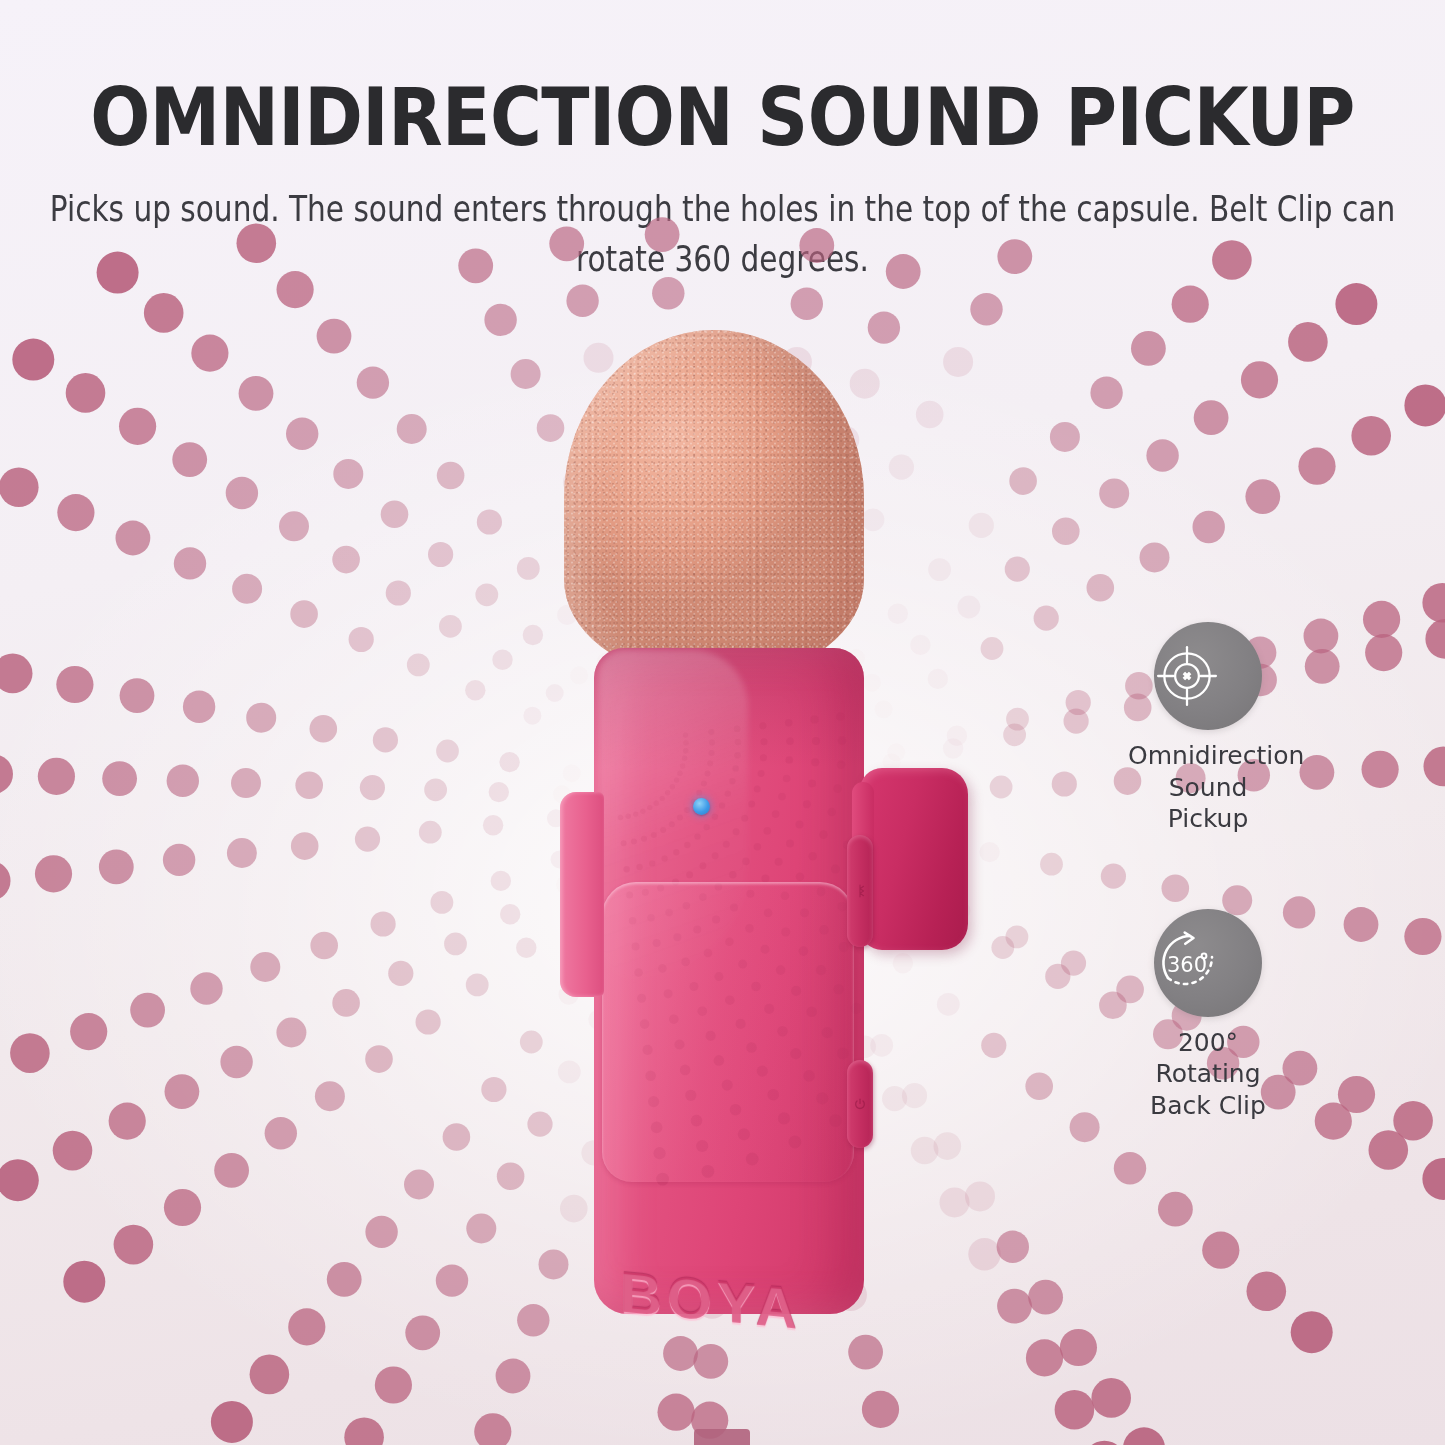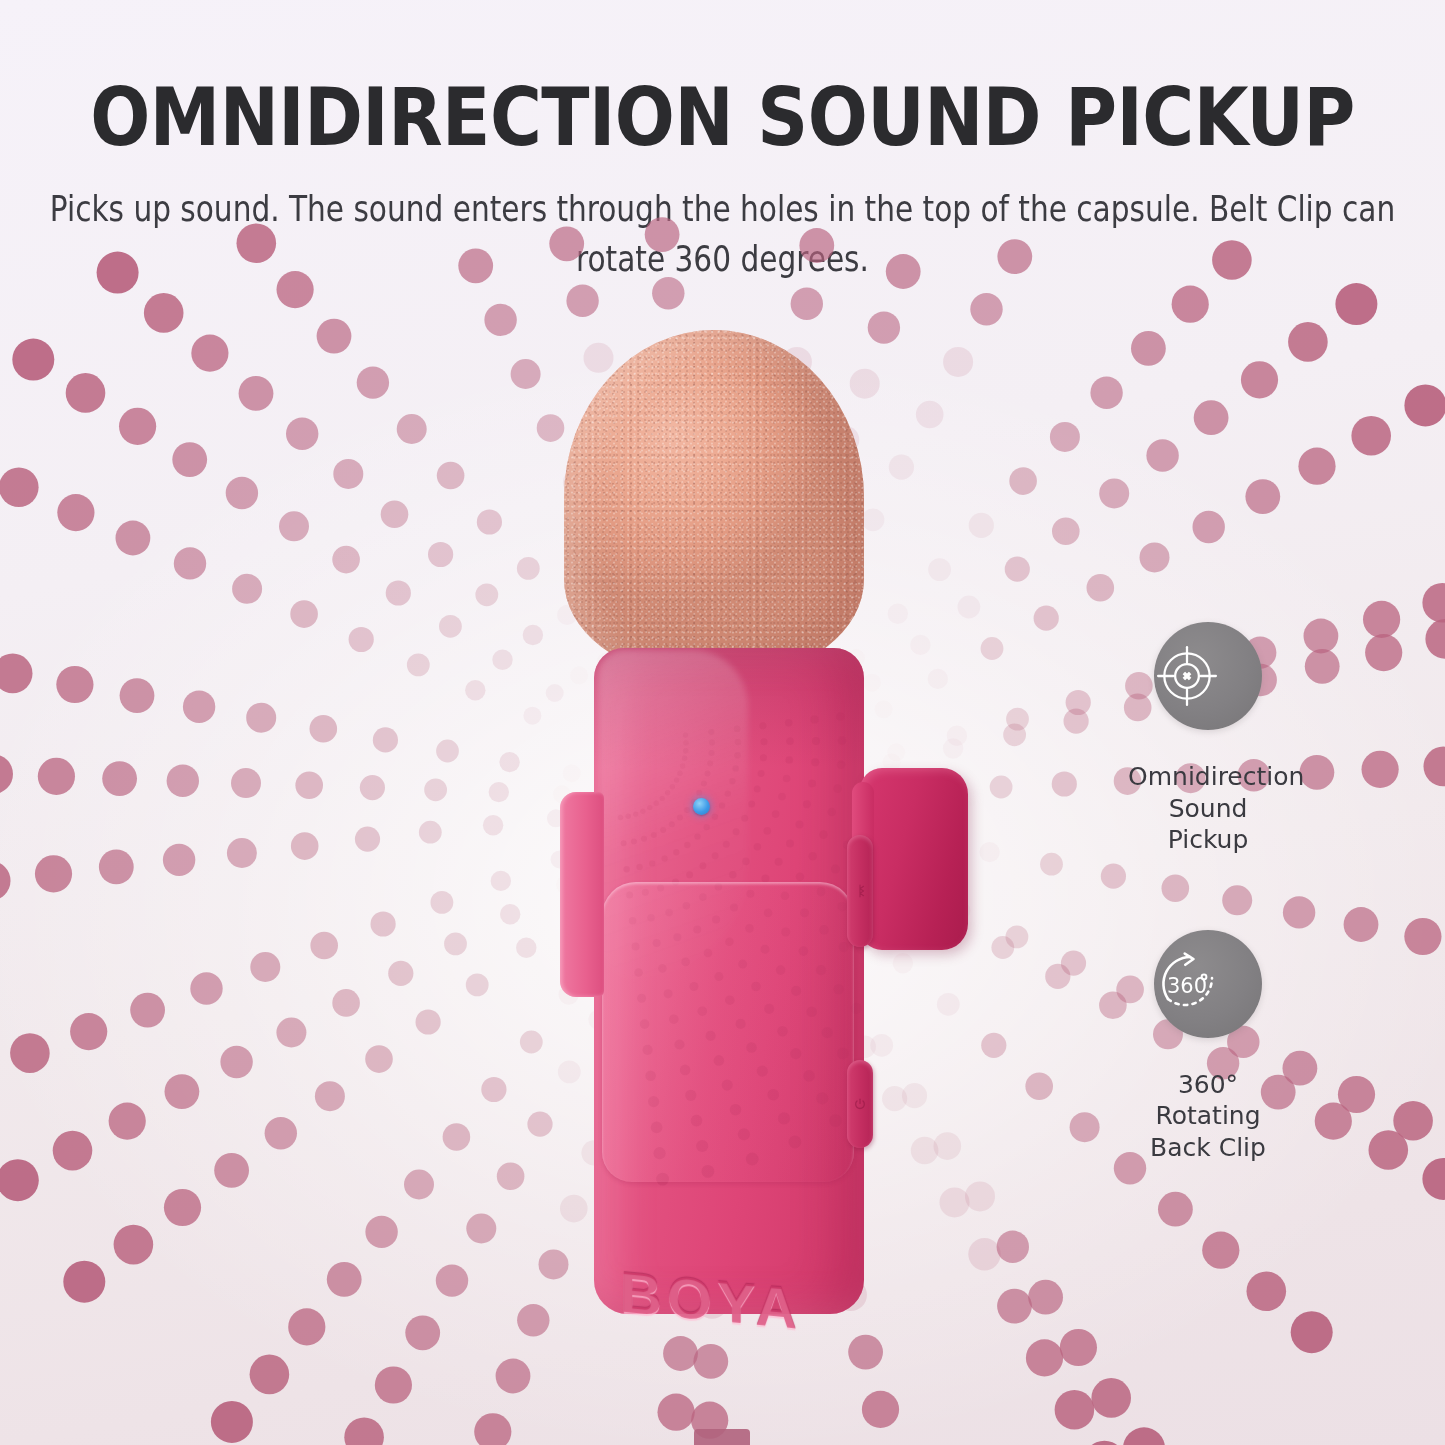--- a/index.html
+++ b/index.html
@@ -154,21 +154,21 @@
   .feature { text-align:center; width:160px; }
   .feature + .feature { margin-top:74px; }
   .badge {
     width:108px; height:108px; border-radius:50%;
     background:radial-gradient(circle at 40% 34%, #8d8b8d 0%, #828083 55%, #777577 100%);
     margin:0 auto;
     display:flex; align-items:center; 
     box-shadow:0 2px 6px rgba(120,110,115,0.22);
   }
   .feature-label {
-    margin-top:31px;
+    margin-top:10px;
     font-family:"DejaVu Sans","Liberation Sans", sans-serif;
     font-size:25px; font-weight:400; line-height:1.26; color:#3a3a40;
     white-space:pre-line;
   }
 
   
   .cutoff {
     position:absolute; left:694px; bottom:0; width:56px; height:16px;
     border-radius:4px 4px 0 0;
     background:#b0637d;
@@ -767,19 +767,19 @@
   <div class="feature">
     <div class="badge">
       <svg width="72" height="72" viewBox="0 0 72 72">
         <path d="M36 9 A27 27 0 0 0 14 51" fill="none" stroke="#ffffff" stroke-width="2.6" stroke-linecap="round"></path>
         <path d="M14 51 A27 27 0 0 0 58 30" fill="none" stroke="#ffffff" stroke-width="2.6" stroke-linecap="round" stroke-dasharray="3.4 5.2"></path>
         <path d="M29 7.5 L39 10 L33 18" fill="none" stroke="#ffffff" stroke-width="2.6" stroke-linecap="round" stroke-linejoin="round" transform="rotate(18 36 12)"></path>
         <text x="33" y="45" text-anchor="middle" font-family="DejaVu Sans, sans-serif" font-size="21" fill="#ffffff">360</text>
         <circle cx="50" cy="29" r="2.4" fill="none" stroke="#ffffff" stroke-width="2"></circle>
       </svg>
     </div>
-    <div class="feature-label">360° Rotating
+    <div class="feature-label">200° Rotating
 Back Clip</div>
   </div>
 
 </div>
 
 <div class="cutoff"></div>
 
 </body></html>

